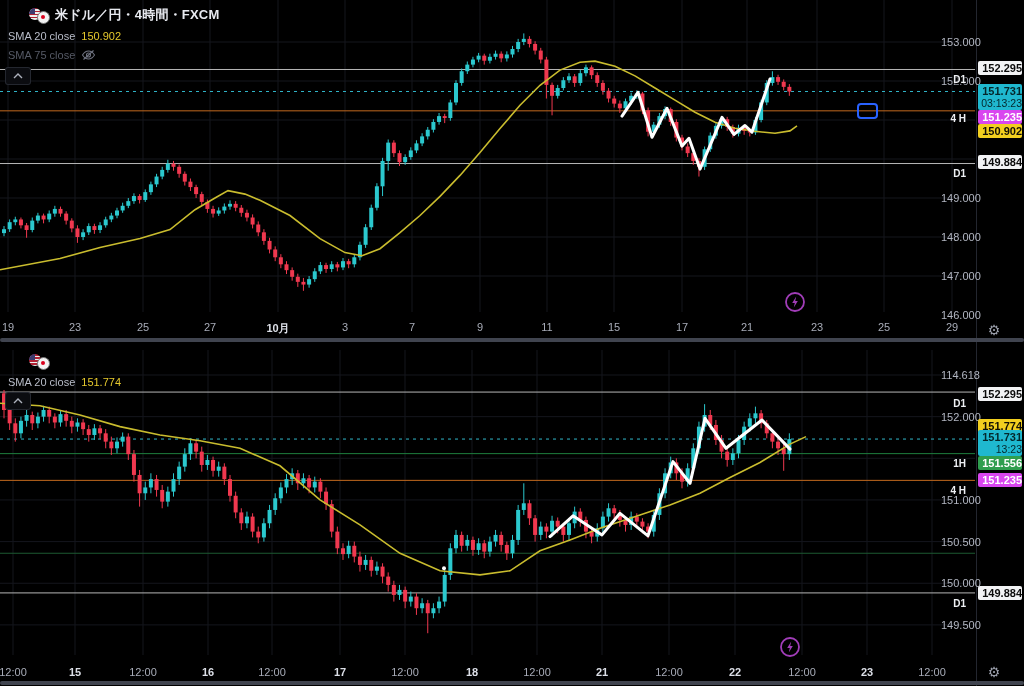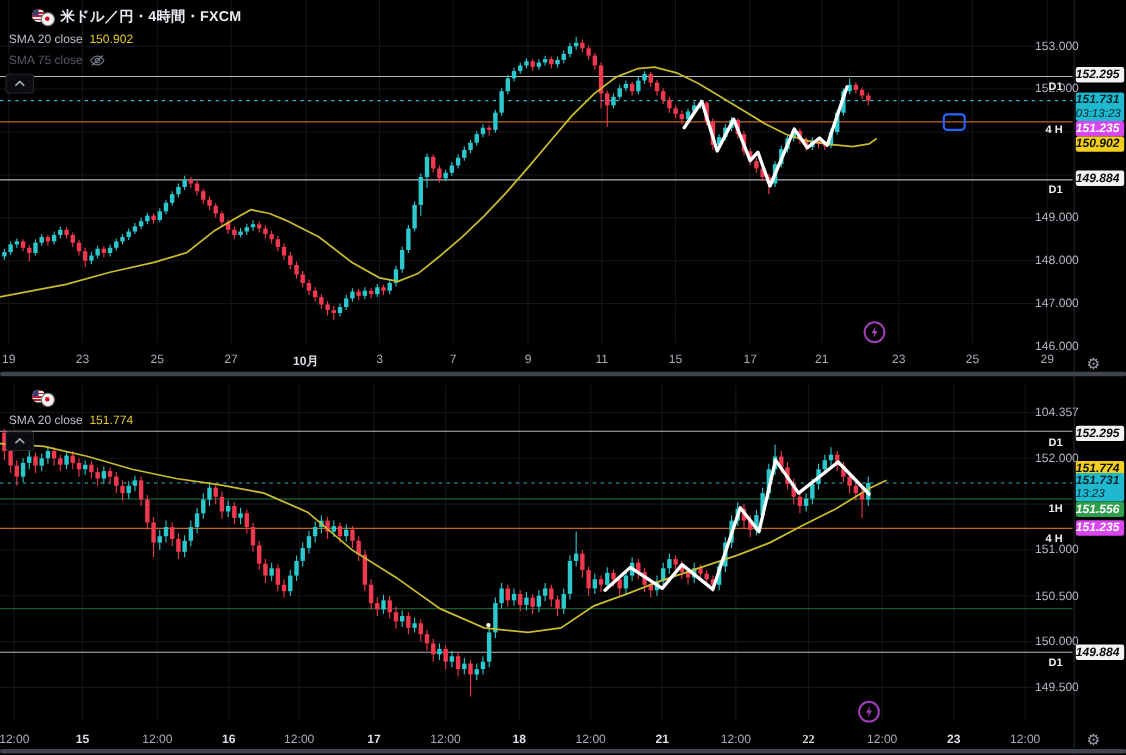--- a/index.html
+++ b/index.html
@@ -22,21 +22,21 @@
   .indvalue{color:#e6c92d;}
   .eyeoff{display:inline-flex;align-items:center;}
   .collapse-btn{position:absolute;left:5px;width:24px;height:16px;border:1px solid #44485575;
      border-radius:3px;background:#0b0c10;color:#aeb2bd;display:flex;align-items:center;
      justify-content:center;cursor:pointer;z-index:6;}
   .collapse-btn svg{position:static;}
   .tick{position:absolute;transform:translateX(-50%);font-size:11px;color:#a8acb8;white-space:nowrap;}
   .tick.bold{color:#dcdfe7;font-weight:700;}
   .plabel{position:absolute;left:941px;font-size:11px;color:#b2b6c1;transform:translateY(-50%);}
   .badge{position:absolute;left:978px;width:44px;transform:translateY(-50%);border-radius:2px;
-     font-size:11px;font-weight:700;text-align:left;padding:1px 0;line-height:12px;font-style:italic;}
+     font-size:11px;font-weight:700;text-align:right;padding:1px 0;line-height:12px;}
   .badge .sub{font-weight:400;font-size:10.5px;}
   .badge.white{background:#f2f3f5;color:#0b0b0b;}
   .badge.cyan{background:#1fb8cf;color:#04272b;}
   .badge.orange{background:#d946ef;color:#fff;}
   .badge.yellow{background:#f2cf1f;color:#121005;}
   .badge.green{background:#2f9e4e;color:#fff;}
   .period{position:absolute;width:40px;text-align:right;font-size:10px;font-weight:700;color:#eef0f4;
      transform:translateY(-50%);text-shadow:0 0 3px #000,0 0 3px #000;left:926px;}
   .axis-border{position:absolute;left:976px;top:0;width:1px;height:686px;background:#23262f;}
   .hbar{position:absolute;left:0;width:1024px;height:4px;border-radius:2px;background:#40444f;}
@@ -764,21 +764,21 @@
     <div class="tick" style="left: 817px; top: 321px;">23</div>
     <div class="tick" style="left: 884px; top: 321px;">25</div>
     <div class="tick" style="left: 952px; top: 321px;">29</div>
     <div class="gear" style="left: 994px; top: 330px;">⚙</div>
     <div class="bolt" style="left: 795px; top: 302px;">
       <svg width="22" height="22" viewBox="0 0 22 22" style="position:static">
         <circle cx="11" cy="11" r="9" fill="none" stroke="#a13db8" stroke-width="1.8"></circle>
         <path d="M12.2 5.5 L8.2 12 L10.8 12 L9.8 16.5 L13.8 10 L11.2 10 Z" fill="#a13db8"></path>
       </svg>
     </div>
-    <div class="plabel" style="top: 375px;">104.357</div>
+    <div class="plabel" style="top: 375px;">114.618</div>
     <div class="plabel" style="top: 416.65px;">152.000</div>
     <div class="plabel" style="top: 499.95px;">151.000</div>
     <div class="plabel" style="top: 541.6px;">150.500</div>
     <div class="plabel" style="top: 583.25px;">150.000</div>
     <div class="plabel" style="top: 624.9px;">149.500</div>
     <div class="badge white" style="top: 394px;">152.295</div>
     <div class="badge yellow" style="top: 426px;">151.774</div>
     <div class="badge cyan" style="top: 443px;">151.731<div class="sub">13:23</div></div>
     <div class="badge green" style="top: 463px;">151.556</div>
     <div class="badge orange" style="top: 480px;">151.235</div>
@@ -791,21 +791,21 @@
     <div class="tick bold" style="left: 75px; top: 666px;">15</div>
     <div class="tick" style="left: 143px; top: 666px;">12:00</div>
     <div class="tick bold" style="left: 208px; top: 666px;">16</div>
     <div class="tick" style="left: 272px; top: 666px;">12:00</div>
     <div class="tick bold" style="left: 340px; top: 666px;">17</div>
     <div class="tick" style="left: 405px; top: 666px;">12:00</div>
     <div class="tick bold" style="left: 472px; top: 666px;">18</div>
     <div class="tick" style="left: 537px; top: 666px;">12:00</div>
     <div class="tick bold" style="left: 602px; top: 666px;">21</div>
     <div class="tick" style="left: 669px; top: 666px;">12:00</div>
-    <div class="tick bold" style="left: 735px; top: 666px; font-family: Liberation Serif, serif;">22</div>
+    <div class="tick bold" style="left: 735px; top: 666px;">22</div>
     <div class="tick" style="left: 802px; top: 666px;">12:00</div>
     <div class="tick bold" style="left: 867px; top: 666px;">23</div>
     <div class="tick" style="left: 932px; top: 666px;">12:00</div>
     <div class="gear" style="left: 994px; top: 672px;">⚙</div>
     <div class="bolt" style="left: 790px; top: 647px;">
       <svg width="22" height="22" viewBox="0 0 22 22" style="position:static">
         <circle cx="11" cy="11" r="9" fill="none" stroke="#a13db8" stroke-width="1.8"></circle>
         <path d="M12.2 5.5 L8.2 12 L10.8 12 L9.8 16.5 L13.8 10 L11.2 10 Z" fill="#a13db8"></path>
       </svg>
     </div>

